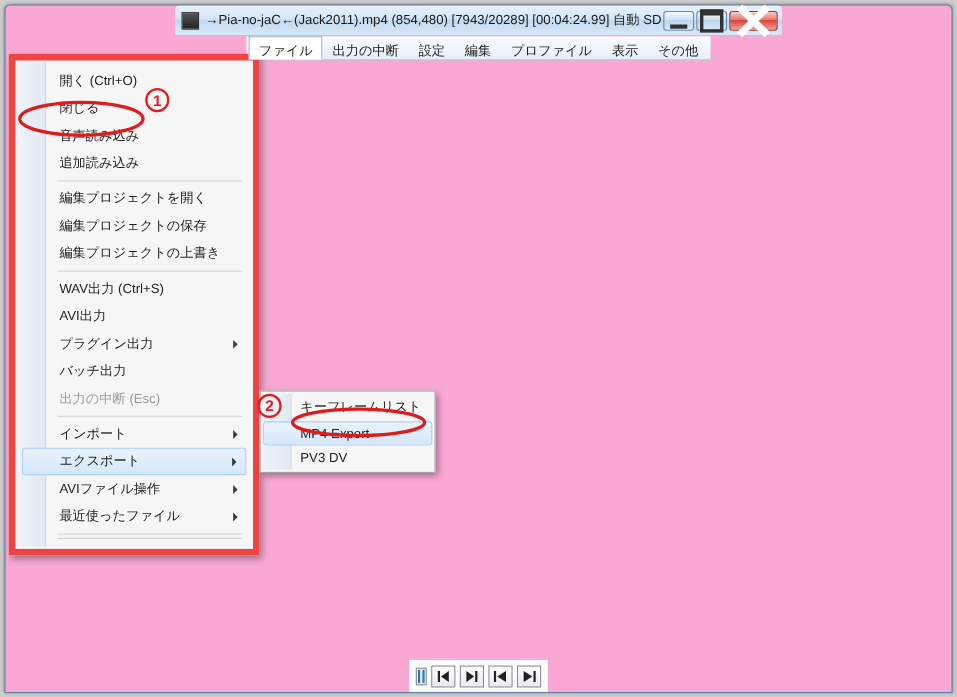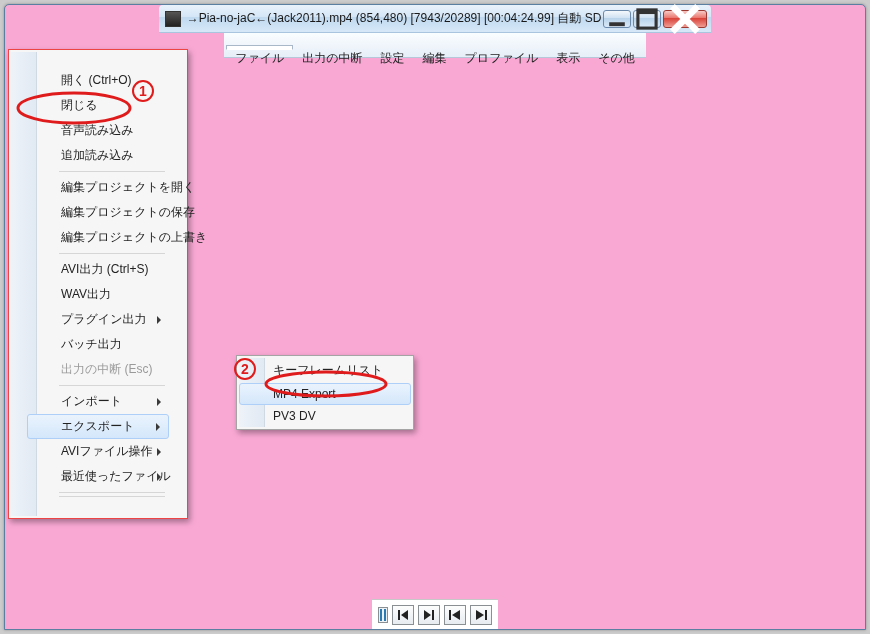--- a/index.html
+++ b/index.html
@@ -61,21 +61,21 @@
     background: linear-gradient(to bottom,#f8c9c4,#e9736a 45%,#d9433a 46%,#f09d94);
     color: #fff;
     border-color: #9b3a33;
   }
   .menubar {
     height: 22px;
     background: linear-gradient(to bottom,#fafdff,#e6eef7);
     border-bottom: 1px solid #b6c7d9;
     display: flex;
     align-items: stretch;
-    padding: 12px 2px;
+    padding: 0 2px;
   }
   .menuitem {
     padding: 3px 8px 0 8px;
     line-height: 18px;
     color: #222;
     border: 1px solid transparent;
     border-bottom: none;
   }
   .menuitem.open {
     background: #fff;
@@ -87,26 +87,26 @@
   .content {
     flex: 1;
     background: #000;
     position: relative;
   }
   
   .dropdown {
     position: absolute;
     top: 49px;
     left: 8px;
-    width: 180px;
+    width: 228px;
     background: #f6f6f6;
-    border: 1px solid #ef4444;
+    border: 6px solid #ef4444;
     box-shadow: 2px 3px 6px rgba(0,0,0,.35);
     z-index: 25;
-    padding: 18px;
+    padding: 6px;
   }
   .dropdown .stripe {
     position: absolute;
     left: 2px; top: 2px; bottom: 2px; width: 26px;
     background: linear-gradient(to right,#eef3f9,#e1e9f3);
     border-right: 1px solid #d0d8e2;
   }
   .dd-item {
     position: relative;
     padding: 4px 20px 4px 34px;
@@ -131,21 +131,21 @@
     width: 0; height: 0;
     border-top: 4px solid transparent;
     border-bottom: 4px solid transparent;
     border-left: 4px solid #3a3a3a;
   }
   
   .submenu {
     position: absolute;
     top: 355px;
     left: 236px;
-    width: 178px;
+    width: 160px;
     background: #f6f6f6;
     border: 1px solid #a4a4a4;
     box-shadow: 2px 3px 6px rgba(0,0,0,.35);
     z-index: 26;
     padding: 2px;
   }
   .submenu .stripe {
     position: absolute;
     left: 2px; top: 2px; bottom: 2px; width: 26px;
     background: linear-gradient(to right,#eef3f9,#e1e9f3);
@@ -296,22 +296,22 @@
   <div class="stripe"></div>
   <div class="dd-item">開く (Ctrl+O)</div>
   <div class="dd-item">閉じる</div>
   <div class="dd-item">音声読み込み</div>
   <div class="dd-item">追加読み込み</div>
   <div class="dd-sep"></div>
   <div class="dd-item">編集プロジェクトを開く</div>
   <div class="dd-item">編集プロジェクトの保存</div>
   <div class="dd-item">編集プロジェクトの上書き</div>
   <div class="dd-sep"></div>
-  <div class="dd-item">AVI出力 (Ctrl+S)</div>
-  <div class="dd-item">WAV出力</div>
+  <div class="dd-item">WAV出力 (Ctrl+S)</div>
+  <div class="dd-item">AVI出力</div>
   <div class="dd-item"><span>プラグイン出力</span><span class="dd-arrow"></span></div>
   <div class="dd-item">バッチ出力</div>
   <div class="dd-item disabled">出力の中断 (Esc)</div>
   <div class="dd-sep"></div>
   <div class="dd-item"><span>インポート</span><span class="dd-arrow"></span></div>
   <div class="dd-item hover"><span>エクスポート</span><span class="dd-arrow"></span></div>
   <div class="dd-item"><span>AVIファイル操作</span><span class="dd-arrow"></span></div>
   <div class="dd-item"><span>最近使ったファイル</span><span class="dd-arrow"></span></div>
   <div class="dd-sep"></div>
   <div class="dd-sep"></div>

